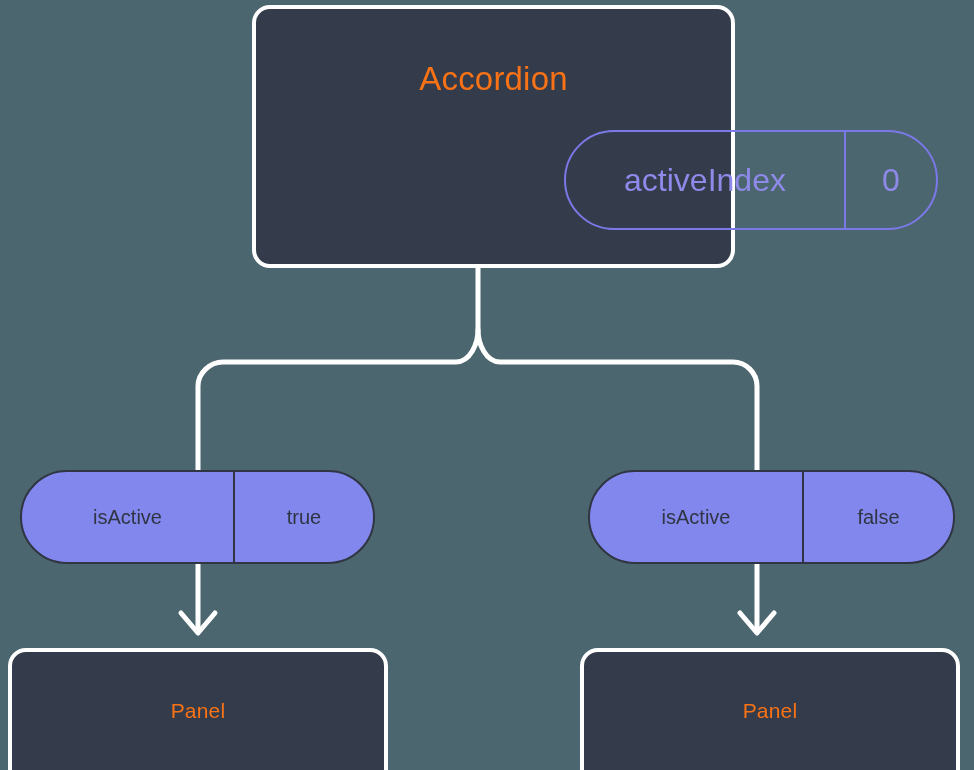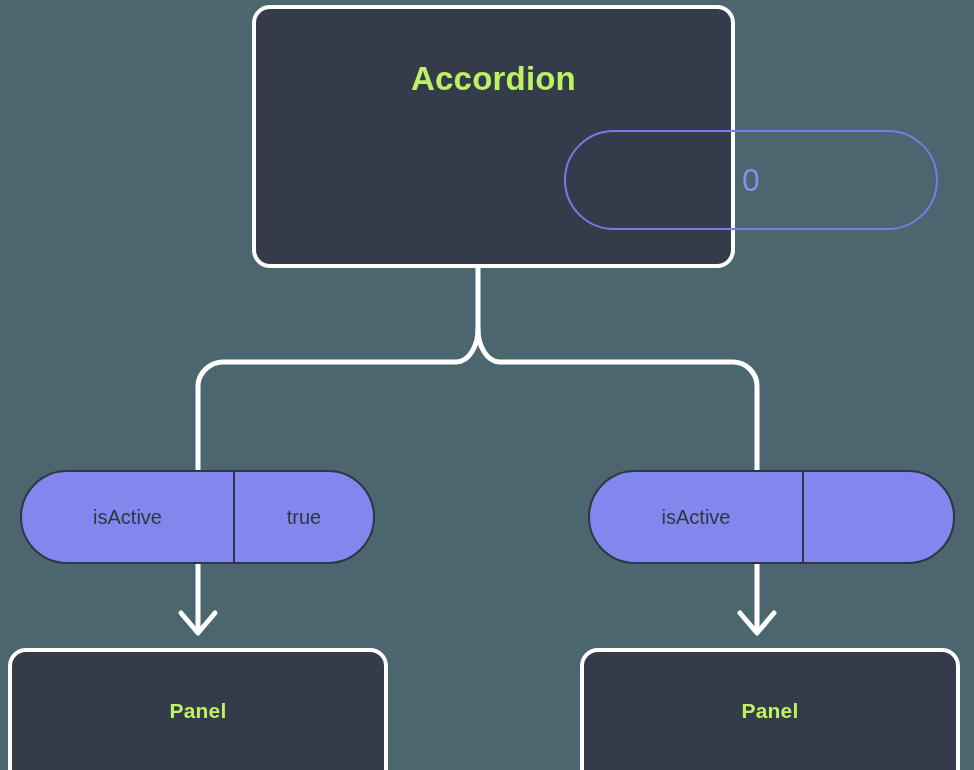--- a/index.html
+++ b/index.html
@@ -39,23 +39,23 @@
     align-items: center;
   }
   #node-accordion {
     left: 252px;
     top: 5px;
     width: 483px;
     height: 263px;
     justify-content: flex-start;
   }
   .node-title {
-    color: #bef264;
+    color: #f97316;
     font-size: 33px;
-    font-weight: 700;
+    font-weight: 400;
     letter-spacing: .2px;
     line-height: 1;
     white-space: nowrap;
   }
   #node-accordion .node-title {
     margin-top: 53px;
   }
 
   .panel-box {
     position: absolute;
@@ -174,31 +174,33 @@
     <g>
       <line x1="757" y1="564" x2="757" y2="632" stroke="#ffffff" stroke-width="5" stroke-linecap="butt"></line>
       <path d="M 740 613 L 757 633 L 774 613" fill="none" stroke="#ffffff" stroke-width="5" stroke-linecap="round" stroke-linejoin="round"></path>
     </g>
   </svg>
 
   <div class="node-box" id="node-accordion">
     <div class="node-title">Accordion</div>
 
     <div class="pill pill-outline">
+      <div class="pill-key">activeIndex</div>
       <div class="pill-val">0</div>
     </div>
   </div>
 
   <div class="pill pill-filled" id="badge-left">
     <div class="pill-key">isActive</div>
     <div class="pill-val">true</div>
   </div>
 
   <div class="pill pill-filled" id="badge-right">
     <div class="pill-key">isActive</div>
+    <div class="pill-val">false</div>
   </div>
 
   <div class="panel-box" id="node-panel-left">
     <div class="node-title">Panel</div>
   </div>
 
   <div class="panel-box" id="node-panel-right">
     <div class="node-title">Panel</div>
   </div>
 

